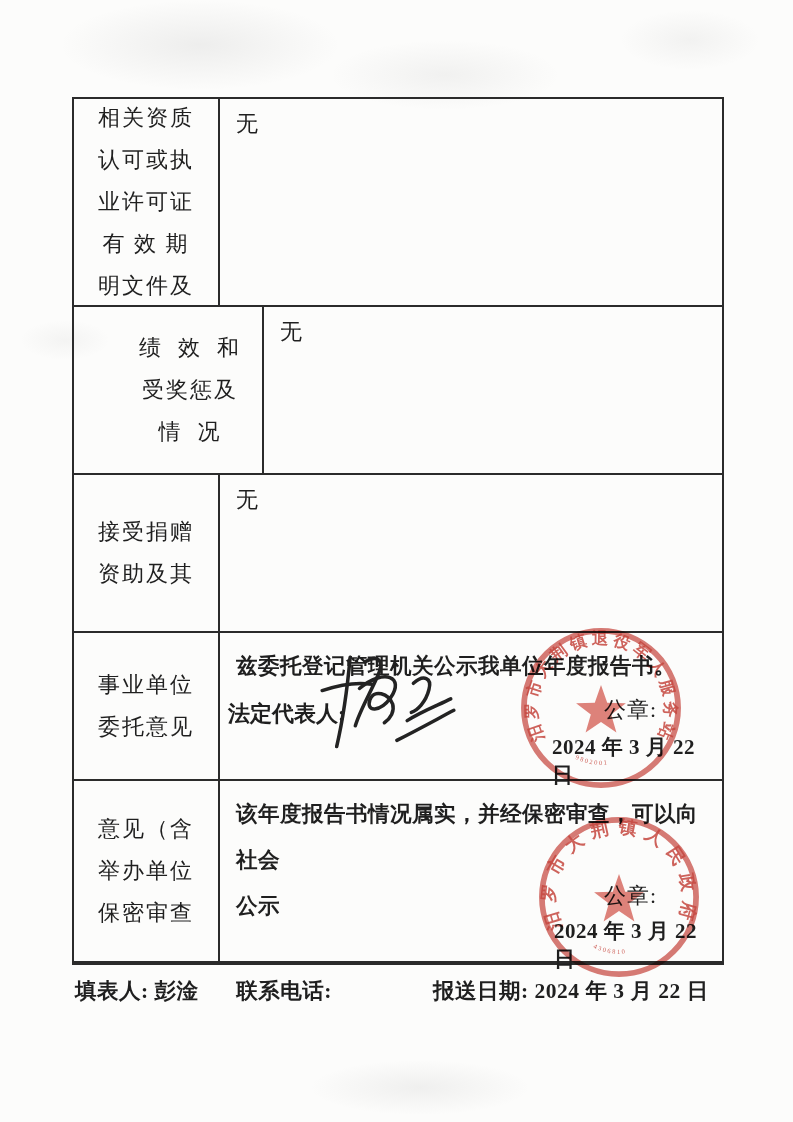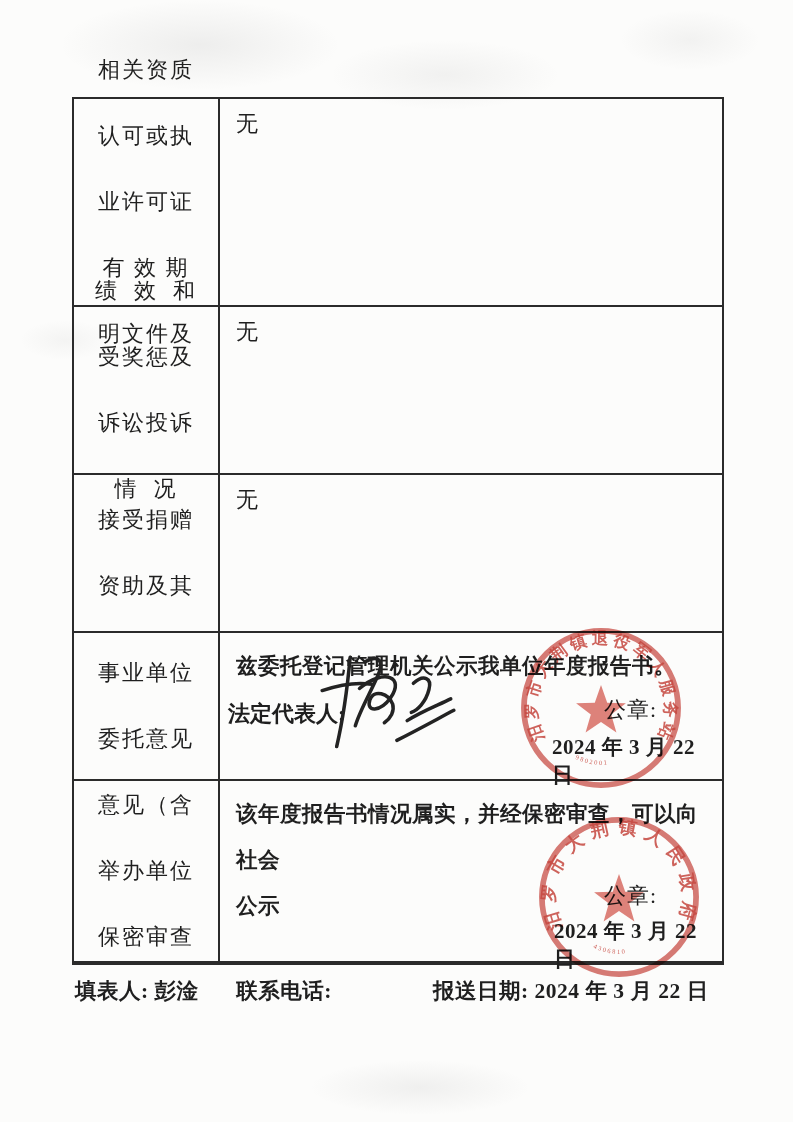--- a/index.html
+++ b/index.html
@@ -16,25 +16,25 @@
   .b4{left:310px;top:1060px;width:220px;height:55px;background:radial-gradient(closest-side,rgba(110,110,110,.09),transparent);}
   .b5{left:20px;top:320px;width:90px;height:40px;background:radial-gradient(closest-side,rgba(110,110,110,.06),transparent);}
 
   .tbl{
     position:absolute;left:72px;top:97px;width:652px;height:868px;
     border:2px solid #2b2b2b;border-bottom-width:4px;
     display:flex;flex-direction:column;box-sizing:border-box;
   }
   .row{display:flex;border-bottom:2px solid #2b2b2b;box-sizing:border-box;}
   .row:last-child{border-bottom:none;flex:1;}
-  .r1{height:208px;} .r2{height:168px;} .r3{height:158px;} .r4{height:148px;}
+  .r1{height:208px;} .r2{height:168px;padding-left:44px;} .r3{height:158px;} .r4{height:148px;}
   .lbl{
     width:146px;border-right:2px solid #2b2b2b;box-sizing:border-box;
     display:flex;flex-direction:column;justify-content:center;align-items:center;
-    font-size:22px;line-height:42px;letter-spacing:2px;white-space:pre;gap:24px;
+    font-size:22px;line-height:42px;letter-spacing:2px;white-space:pre;
   }
   .val{flex:1;position:relative;font-size:22px;padding:10px 8px 0 16px;box-sizing:border-box;}
   .stmt{font-weight:600;font-size:21.5px;letter-spacing:.5px;line-height:46px;}
   .legal{position:absolute;left:8px;top:66px;font-weight:600;font-size:22px;}
   .seal-label{position:absolute;font-weight:400;font-size:22px;letter-spacing:1px;}
   .sl4{left:384px;top:62px;} .sl5{left:384px;top:100px;}
   .dt{position:absolute;font-weight:700;font-size:21px;letter-spacing:.5px;}
   .dt4{left:332px;top:100px;} .dt5{left:334px;top:136px;}
 
   .sig{position:absolute;left:98px;top:18px;width:140px;height:104px;}
@@ -65,21 +65,21 @@
   <div class="blot b5"></div>
 
   <div class="tbl">
 
     <div class="row r1">
       <div class="lbl"><span>相关资质</span><span>认可或执</span><span>业许可证</span><span>有 效 期</span><span>明文件及</span></div>
       <div class="val">无</div>
     </div>
 
     <div class="row r2">
-      <div class="lbl"><span>绩  效  和</span><span>受奖惩及</span><span>诉讼投诉</span><span>情  况</span></div>
+      <div class="lbl"><span>绩  效  和</span><span>受奖惩及</span><span>情  况</span></div>
       <div class="val">无</div>
     </div>
 
     <div class="row r3">
       <div class="lbl"><span>接受捐赠</span><span>资助及其</span></div>
       <div class="val">无</div>
     </div>
 
     <div class="row r4">
       <div class="lbl"><span>事业单位</span><span>委托意见</span></div>

